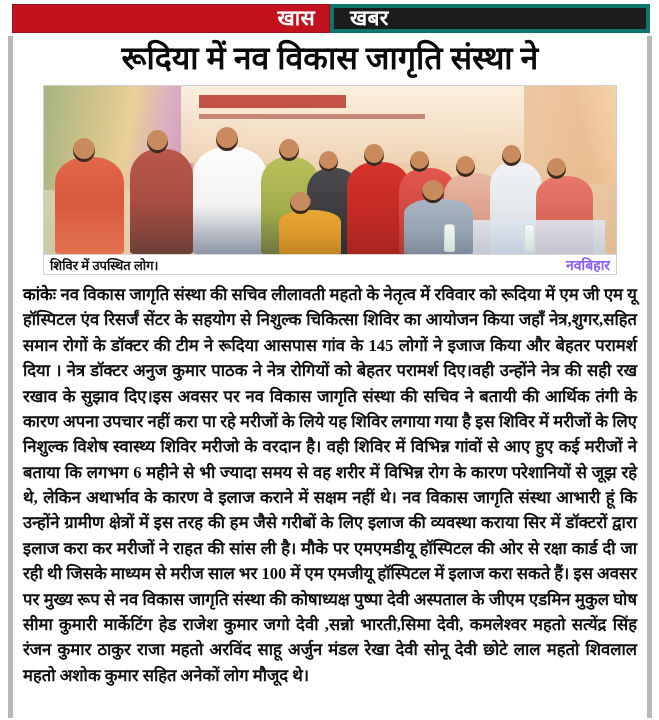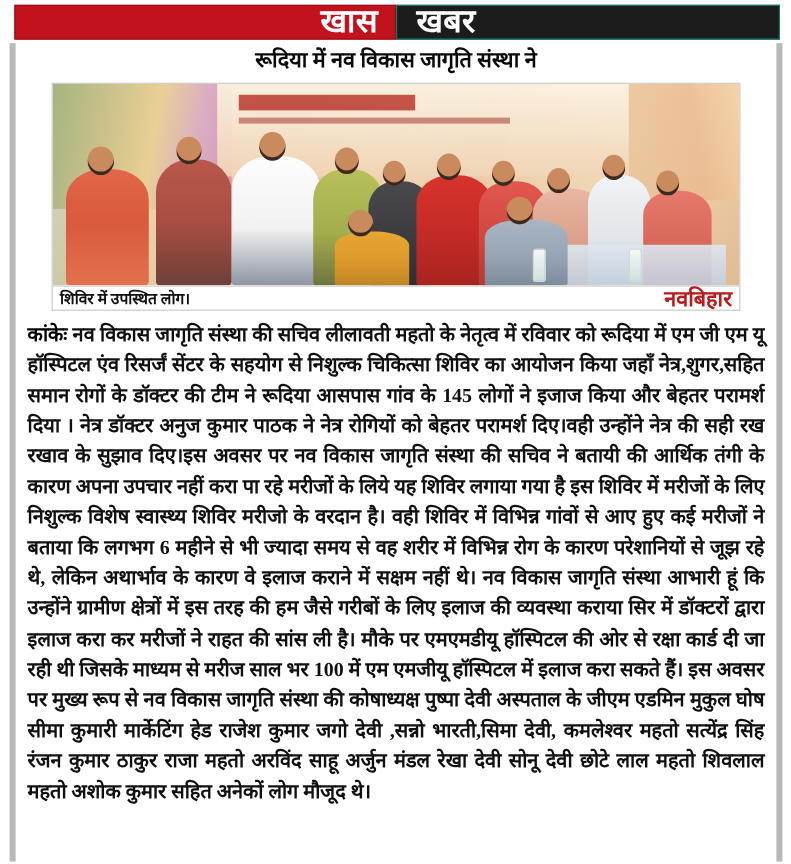--- a/index.html
+++ b/index.html
@@ -43,27 +43,27 @@
     border: 1px solid #9b0d17;
   }
   .masthead-khabar {
     flex: 1;
     background: #1c1c1c;
     display: flex;
     align-items: center;
     justify-content: flex-start;
     padding-left: 16px;
     box-sizing: border-box;
-    border: 1px solid #0f766e;
+    border: 4px solid #0f766e;
   }
   .masthead-word {
     color: #ffffff;
     font-family: "Liberation Serif", "DejaVu Serif", serif;
     font-weight: bold;
-    font-size: 27px;
+    font-size: 21px;
     line-height: 1;
     letter-spacing: 0.3px;
     white-space: nowrap;
   }
 
   
   .article-frame {
     position: absolute;
     left: 8px;
     top: 36px;
@@ -83,21 +83,21 @@
     padding: 0 8px;
     box-sizing: border-box;
   }
 
   
   .headline {
     margin: 4px 0 0 0;
     text-align: center;
     font-family: "Liberation Serif", "DejaVu Serif", serif;
     font-weight: bold;
-    font-size: 18px;
+    font-size: 32px;
     line-height: 1.16;
     color: #0a0a0a;
     letter-spacing: 0px;
   }
   .headline-line {
     display: block;
     white-space: nowrap;
   }
 
   
@@ -224,22 +224,22 @@
   .caption-left {
     font-family: "Liberation Serif", "DejaVu Serif", serif;
     font-weight: bold;
     font-size: 13px;
     color: #111111;
     white-space: nowrap;
   }
   .caption-right {
     font-family: "Liberation Serif", "DejaVu Serif", serif;
     font-weight: bold;
-    font-size: 18px;
-    color: #b91c1c;
+    font-size: 14px;
+    color: #8b5cf6;
     white-space: nowrap;
   }
 
   
   .body-copy {
     margin: 7px 2px 0 2px;
     font-family: "Liberation Serif", "DejaVu Serif", serif;
     font-size: 16.6px;
     line-height: 1.53;
     color: #101010;

